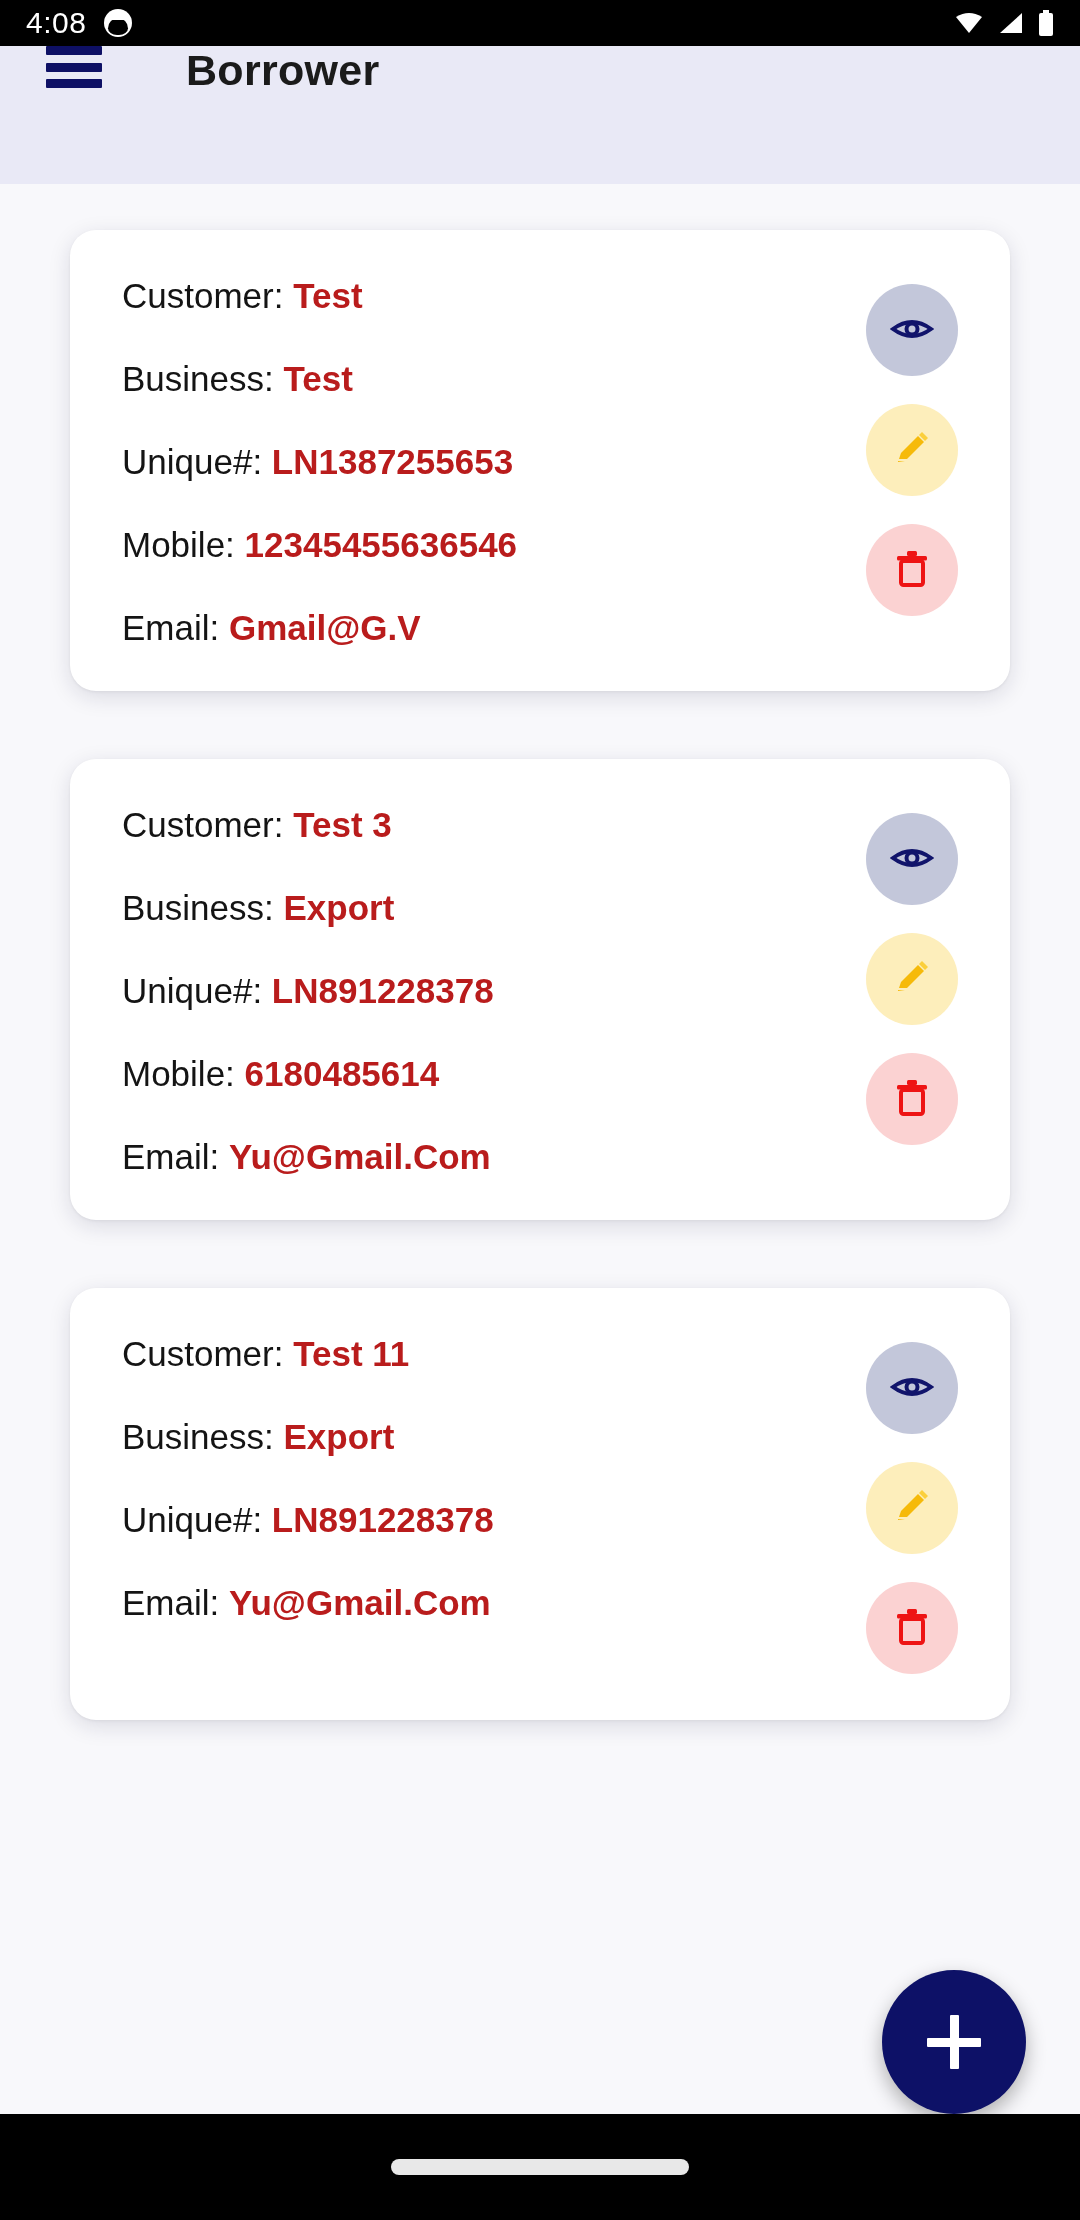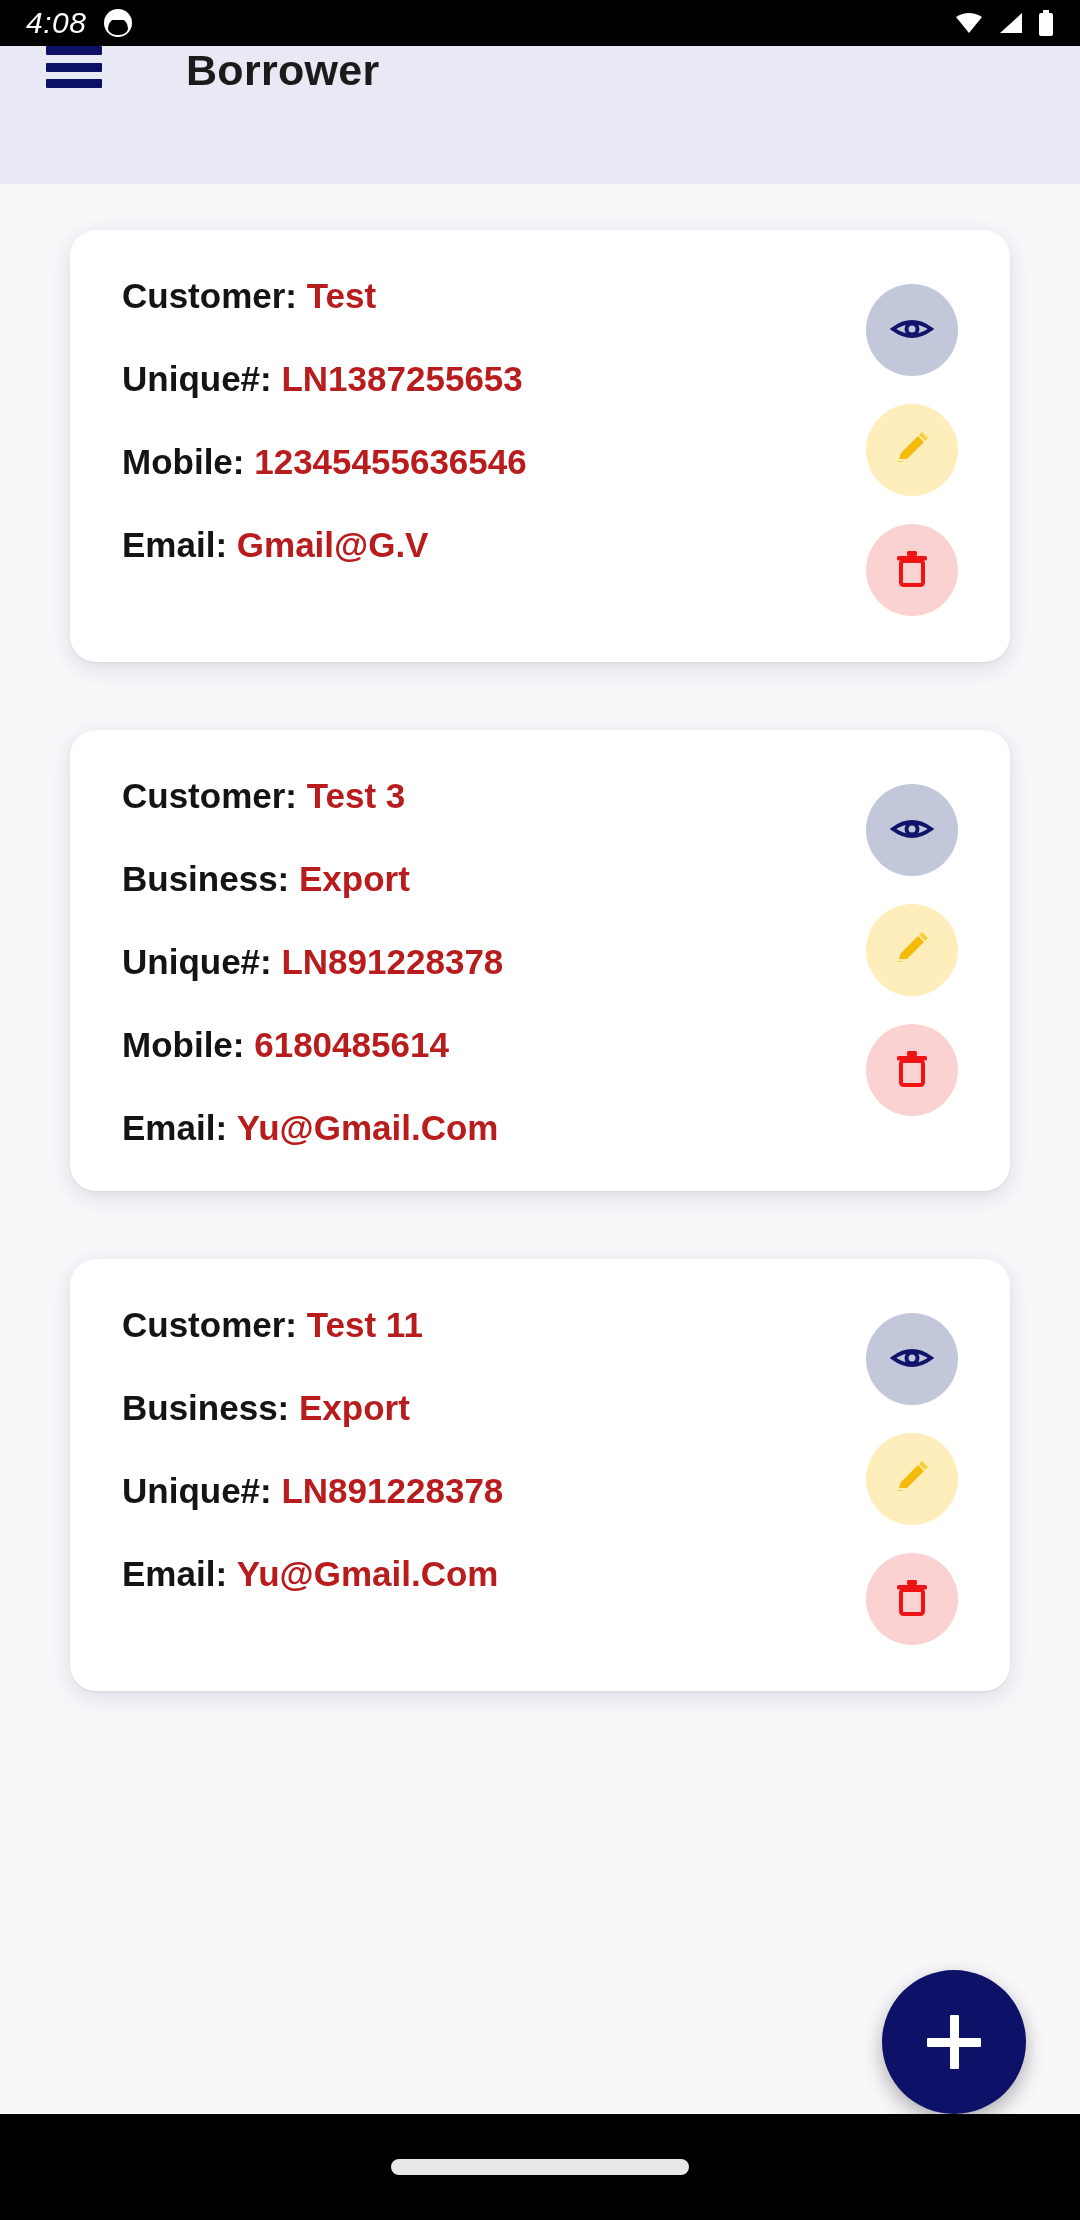--- a/index.html
+++ b/index.html
@@ -10,21 +10,20 @@
     overflow:hidden;
   }
   .phone { position:relative; width:1080px; height:2220px; background:#f7f7fa; }
 
   
   .statusbar {
     position:absolute; top:0; left:0; width:1080px; height:46px;
     background:#000; color:#fff;
     display:flex; align-items:center; justify-content:space-between;
     padding:0 26px;
-    font-style:italic;
   }
   .sb-left { display:flex; align-items:center; gap:18px; }
   .sb-time { font-size:30px; font-weight:400; letter-spacing:0.5px; color:#fff; }
   .sb-appicon {
     width:28px; height:28px; border-radius:50%; background:#fff;
     position:relative; overflow:hidden;
   }
   .sb-appicon::before {
     content:""; position:absolute; left:4px; right:4px; bottom:2px; height:17px;
     background:#000;
@@ -66,21 +65,21 @@
     position:relative;
     width:940px; margin:0 auto 68px auto;
     background:#fff; border-radius:26px;
     box-shadow:0 6px 22px rgba(25,25,60,0.13), 0 1px 3px rgba(0,0,0,0.06);
     padding:48px 52px 46px 52px;
     display:flex; justify-content:space-between; align-items:flex-start;
   }
   .card-fields { flex:1; min-width:0; }
   .field { font-size:35px; color:#2b2b2b; line-height:1; margin-bottom:48px; white-space:nowrap; }
   .field:last-child { margin-bottom:0; }
-  .field .k { font-weight:bold; color:#141414; }
+  .field .k { font-weight:normal; color:#141414; }
   .field .v { font-weight:700; color:#b91c1c; }
 
   .card-actions {
     display:flex; flex-direction:column; align-items:center;
     gap:28px; margin-left:18px; padding-top:6px; flex-shrink:0;
   }
   .abtn {
     width:92px; height:92px; border-radius:50%;
     display:flex; align-items:center; justify-content:center;
     border:none; cursor:pointer; padding:0;
@@ -150,20 +149,24 @@
 
   <div class="content">
 
     <div class="card">
       <div class="card-fields">
         <div class="field">
           <span class="k">Customer:</span>
           <span class="v">Test</span>
         </div>
         <div class="field">
+          <span class="k">Business:</span>
+          <span class="v">Test</span>
+        </div>
+        <div class="field">
           <span class="k">Unique#:</span>
           <span class="v">LN1387255653</span>
         </div>
         <div class="field">
           <span class="k">Mobile:</span>
           <span class="v">12345455636546</span>
         </div>
         <div class="field">
           <span class="k">Email:</span>
           <span class="v">Gmail@G.V</span>

